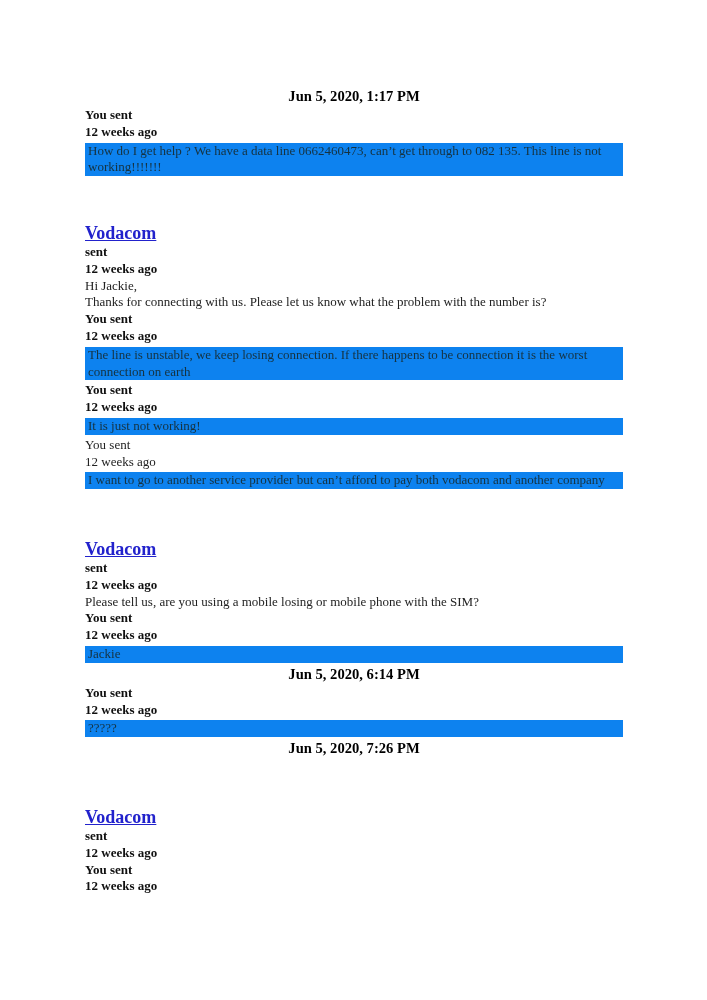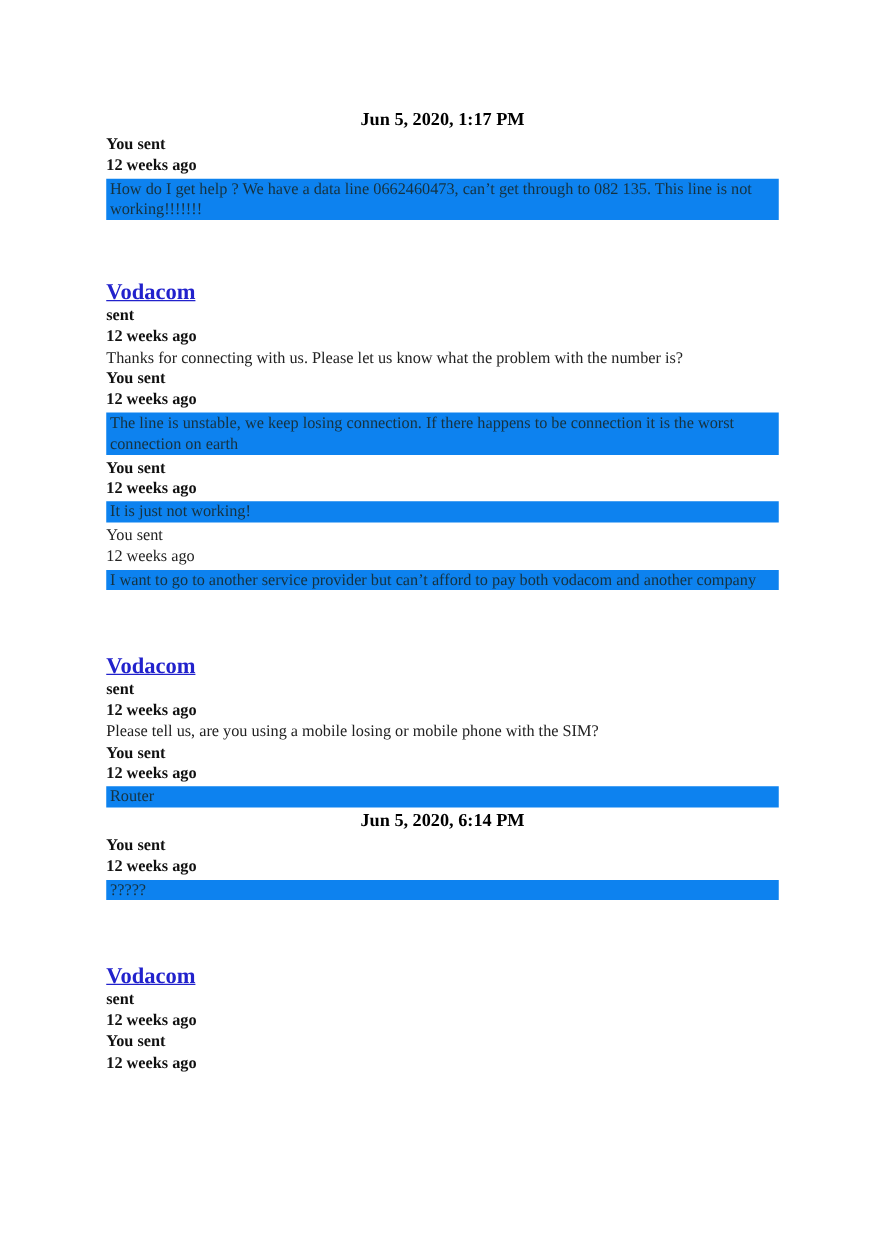--- a/index.html
+++ b/index.html
@@ -34,42 +34,44 @@
   <div class="content">
 
     <div class="ts">Jun 5, 2020, 1:17 PM</div>
     <div class="line b">You sent</div>
     <div class="line b">12 weeks ago</div>
     <div class="line hl">How do I get help ? We have a data line 0662460473, can’t get through to 082 135. This line is not working!!!!!!!</div>
 
     <div class="line link-row gap"><a href="#">Vodacom</a></div>
     <div class="line b">sent</div>
     <div class="line b">12 weeks ago</div>
+    <div class="line body-text">Hi Jackie,</div>
     <div class="line body-text">Thanks for connecting with us. Please let us know what the problem with the number is?</div>
     <div class="line b">You sent</div>
     <div class="line b">12 weeks ago</div>
     <div class="line hl">The line is unstable, we keep losing connection. If there happens to be connection it is the worst connection on earth</div>
     <div class="line b">You sent</div>
     <div class="line b">12 weeks ago</div>
     <div class="line hl">It is just not working!</div>
     <div class="line body-text">You sent</div>
     <div class="line body-text">12 weeks ago</div>
     <div class="line hl">I want to go to another service provider but can’t afford to pay both vodacom and another company</div>
 
     <div class="line link-row gap2"><a href="#">Vodacom</a></div>
     <div class="line b">sent</div>
     <div class="line b">12 weeks ago</div>
     <div class="line body-text">Please tell us, are you using a mobile losing or mobile phone with the SIM?</div>
     <div class="line b">You sent</div>
     <div class="line b">12 weeks ago</div>
-    <div class="line hl">Router</div>
+    <div class="line hl">Jackie</div>
     <div class="ts">Jun 5, 2020, 6:14 PM</div>
     <div class="line b">You sent</div>
     <div class="line b">12 weeks ago</div>
     <div class="line hl">?????</div>
+    <div class="ts">Jun 5, 2020, 7:26 PM</div>
 
     <div class="line link-row gap2"><a href="#">Vodacom</a></div>
     <div class="line b">sent</div>
     <div class="line b">12 weeks ago</div>
     <div class="line b">You sent</div>
     <div class="line b">12 weeks ago</div>
 
   </div>
 </div>
 

